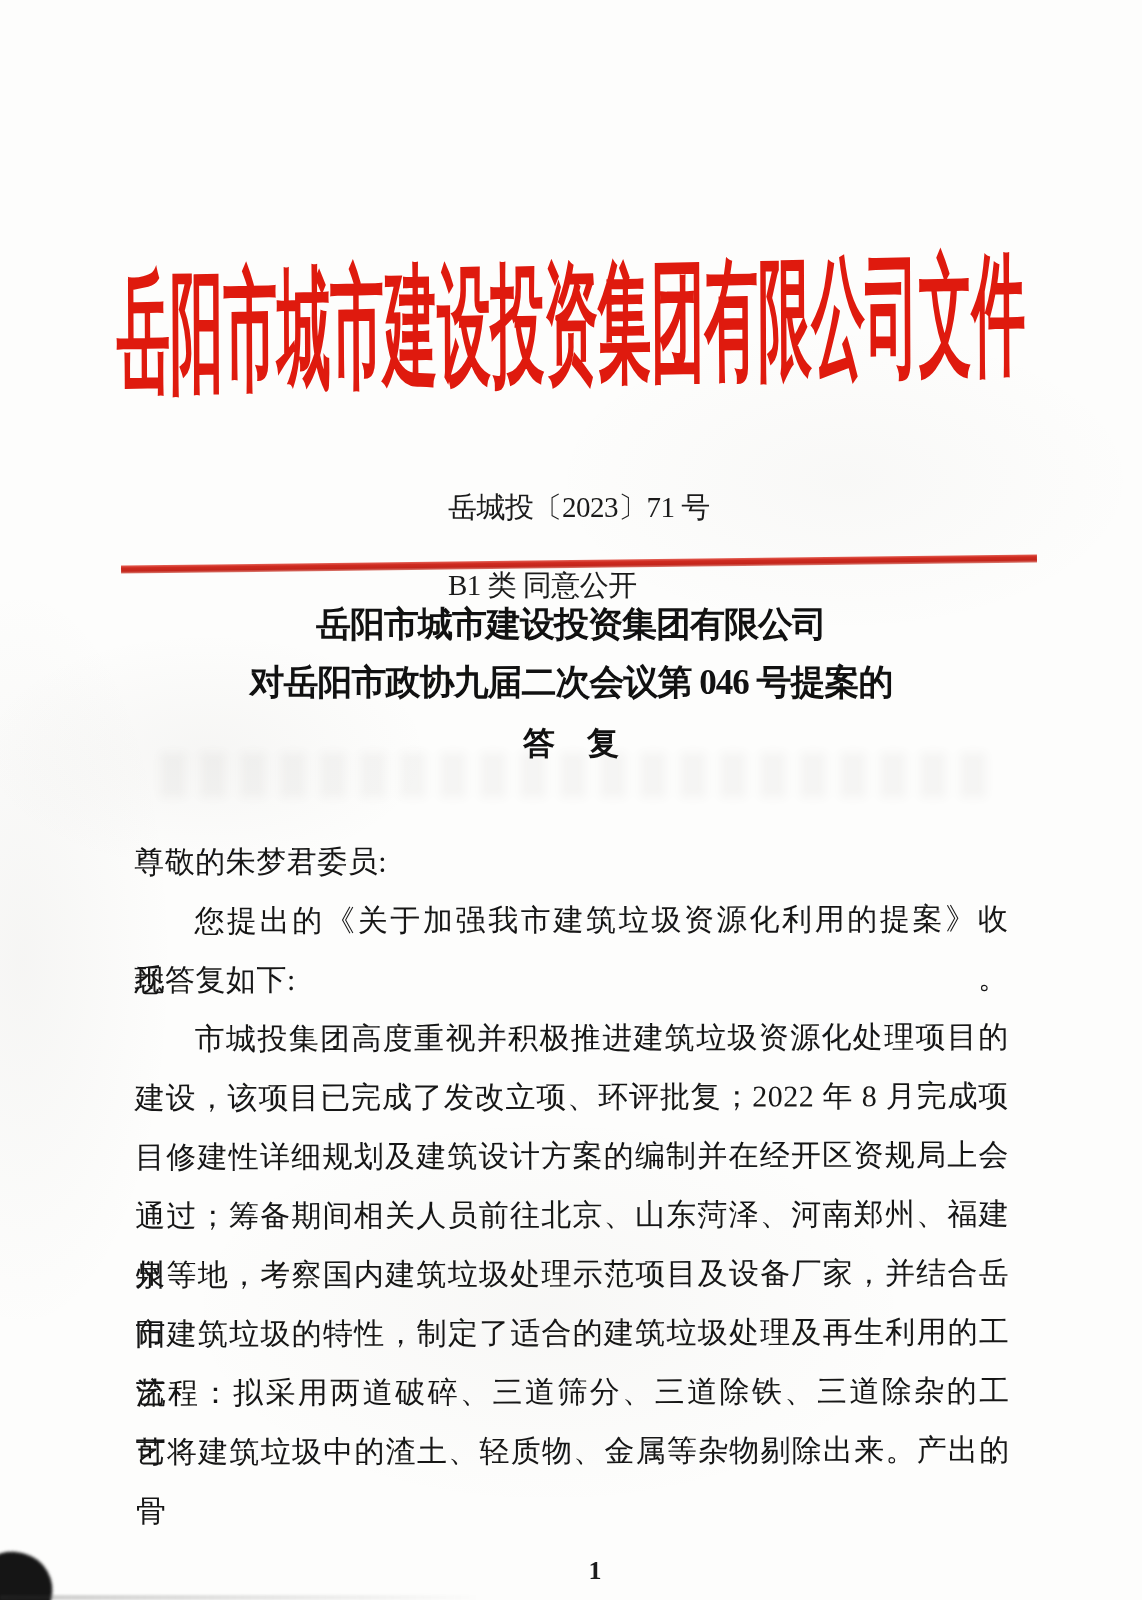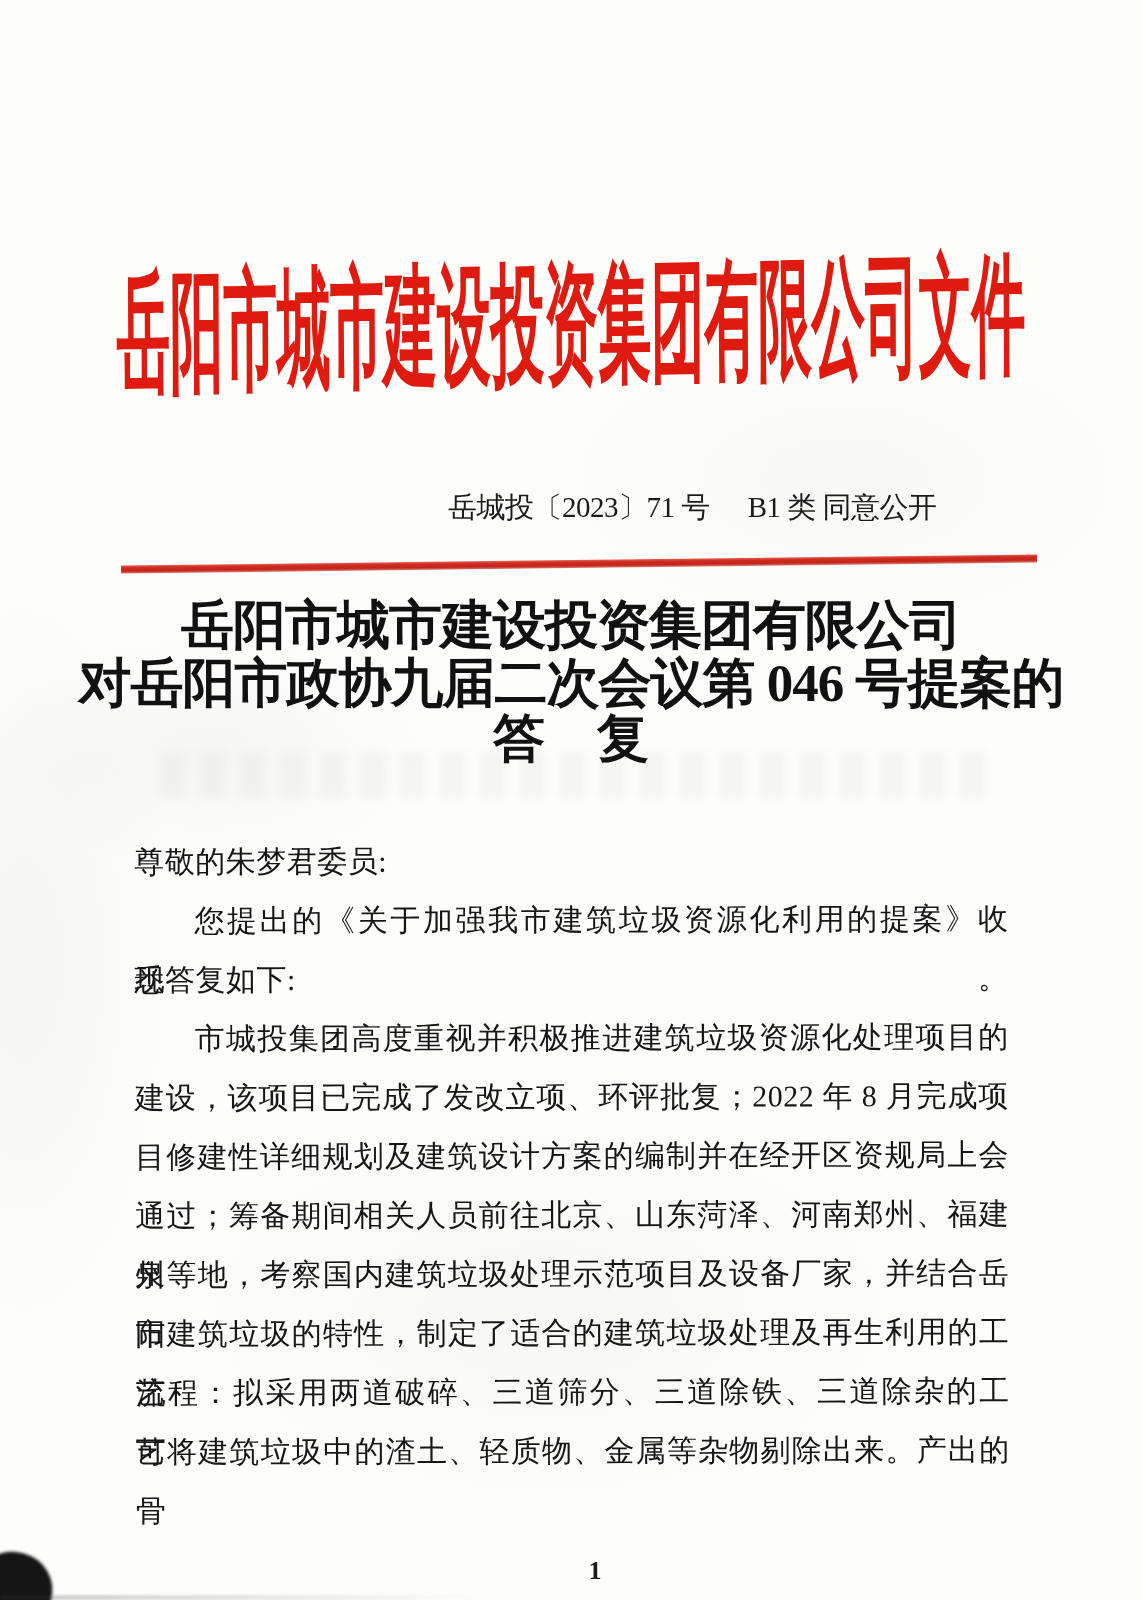--- a/index.html
+++ b/index.html
@@ -32,37 +32,38 @@
   }
 
   
   .meta-row {
     position:absolute; top:487px; left:448px;
     display:flex; gap:38px;
     font-size:29px; line-height:40px;
     letter-spacing:-0.5px;
     white-space:nowrap;
     color:#1b1b1b;
+    flex-direction:column;
   }
 
   
   .red-divider {
     position:absolute; top:560px; left:121px;
     width:916px; height:8px;
     background:linear-gradient(180deg,#e46055 0%, #cf2b20 30%, #c3251b 70%, #da7b71 100%);
     transform:rotate(-0.7deg);
   }
 
   
   .title-block {
     position:absolute; top:596px; left:0; width:1142px;
     text-align:center; font-weight:bold; color:#111111;
   }
-  .t-line { font-size:53px; line-height:58px; letter-spacing:-1px; white-space:nowrap; }
-  .t-line-3 { font-size:52px; line-height:62px; letter-spacing:0;font-family:Liberation Mono, monospace; }
+  .t-line { font-size:35px; line-height:58px; letter-spacing:-1px; white-space:nowrap; }
+  .t-line-3 { font-size:32px; line-height:62px; letter-spacing:0; }
 
   
   .bleed {
     position:absolute; top:752px; left:160px; width:840px; height:46px;
     background:repeating-linear-gradient(90deg, rgba(90,85,80,0.85) 0 26px, transparent 26px 40px);
     filter:blur(5px);
     opacity:0.055;
   }
 
   

